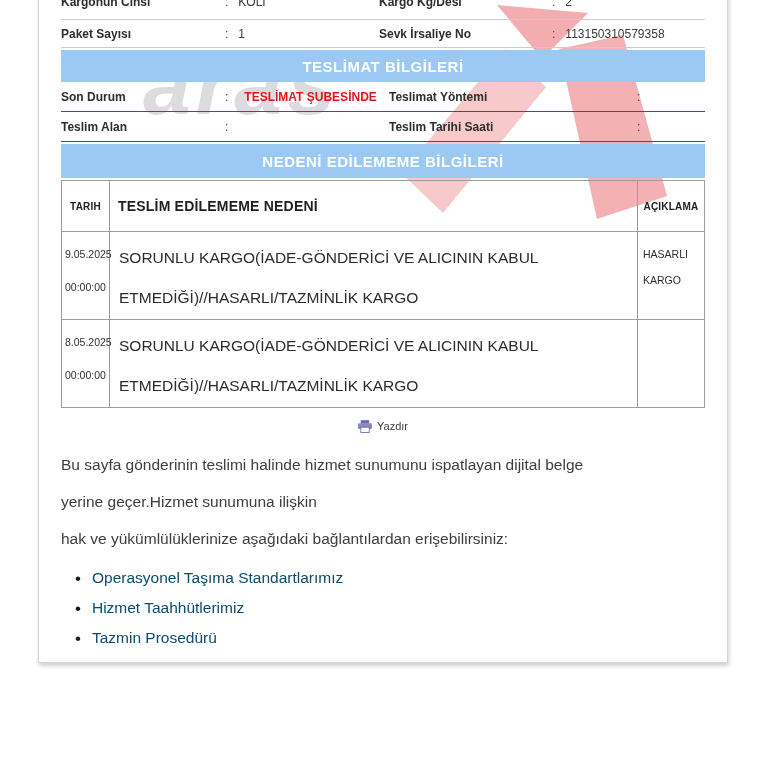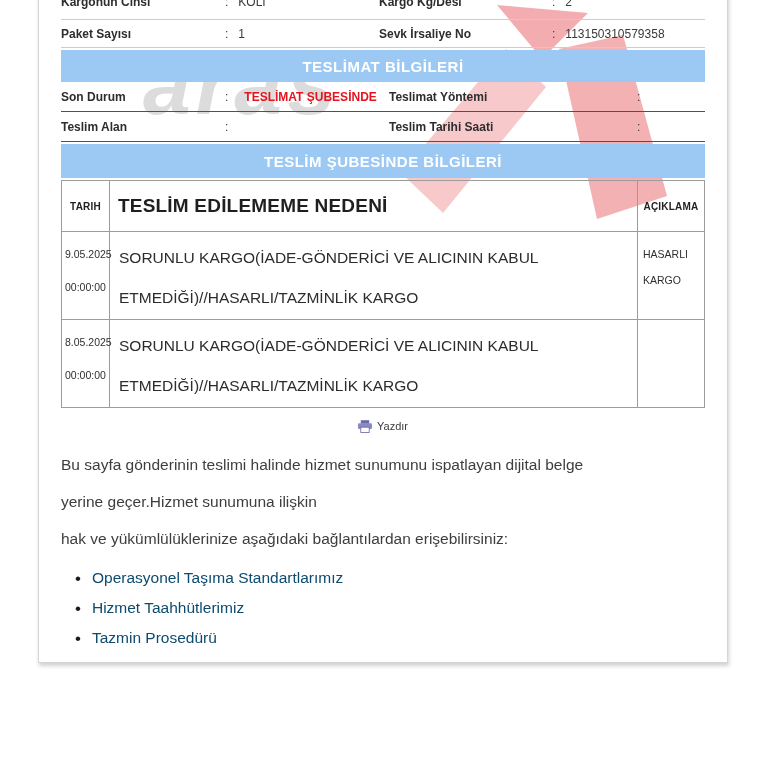--- a/index.html
+++ b/index.html
@@ -85,21 +85,21 @@
   .t3-row.body:last-child { border-bottom: none; }
 
   .t3-hdr-date, .t3-hdr-note {
     display: flex; align-items: center; justify-content: center;
     font-size: 10px; font-weight: bold; color: #222;
     letter-spacing: 0.2px;
   }
   .t3-hdr-reason {
     display: flex; align-items: center;
     padding-left: 8px;
-    font-size: 19px; font-weight: bold; color: #1f1f1f;
+    font-size: 14px; font-weight: bold; color: #1f1f1f;
     letter-spacing: 0.2px;
   }
   .t3-date {
     padding: 16px 2px 0 3px;
     font-size: 10.5px; color: #2f2f2f;
     display: flex; flex-direction: column; gap: 21px;
   }
   .t3-reason {
     padding: 6px 10px 0 9px;
     font-size: 15.5px; color: #2c2c2c;
@@ -198,21 +198,21 @@
             <span></span>
           </div>
           <div class="lbl">Teslim Tarihi Saati</div>
           <div class="val">
             <span class="colon">:</span>
             <span></span>
           </div>
         </div>
       </div>
 
-      <div class="bluebar second">TESLİM ŞUBESİNDE BİLGİLERİ</div>
+      <div class="bluebar second">NEDENİ EDİLEMEME BİLGİLERİ</div>
 
       <div class="t3">
         <div class="t3-row hdr">
           <div class="t3-hdr-date">TARIH</div>
           <div class="t3-hdr-reason">TESLİM EDİLEMEME NEDENİ</div>
           <div class="t3-hdr-note">AÇIKLAMA</div>
         </div>
 
         <div class="t3-row body">
           <div class="t3-date">

